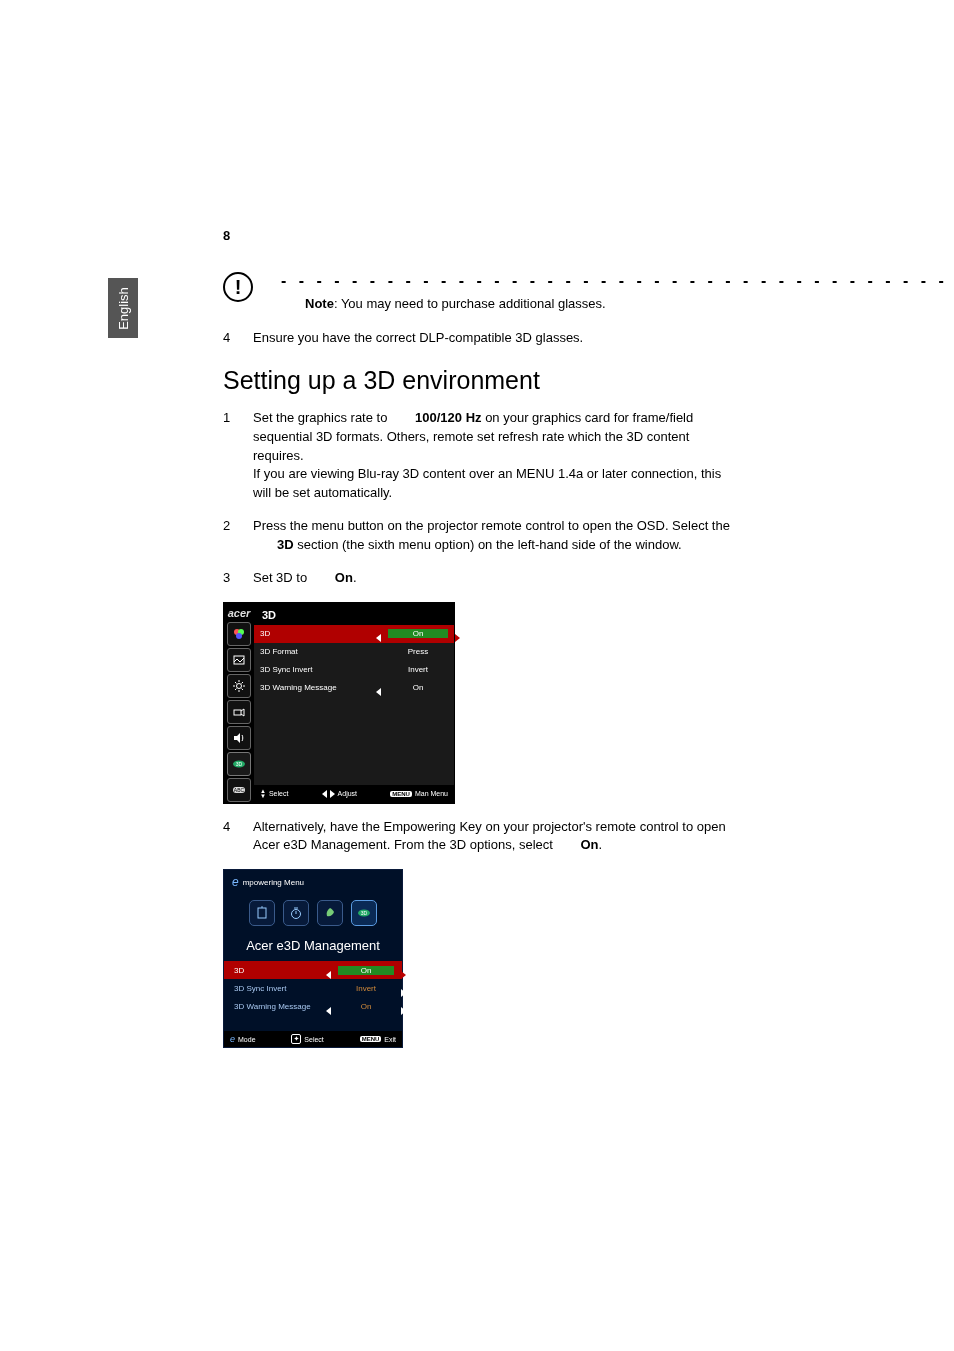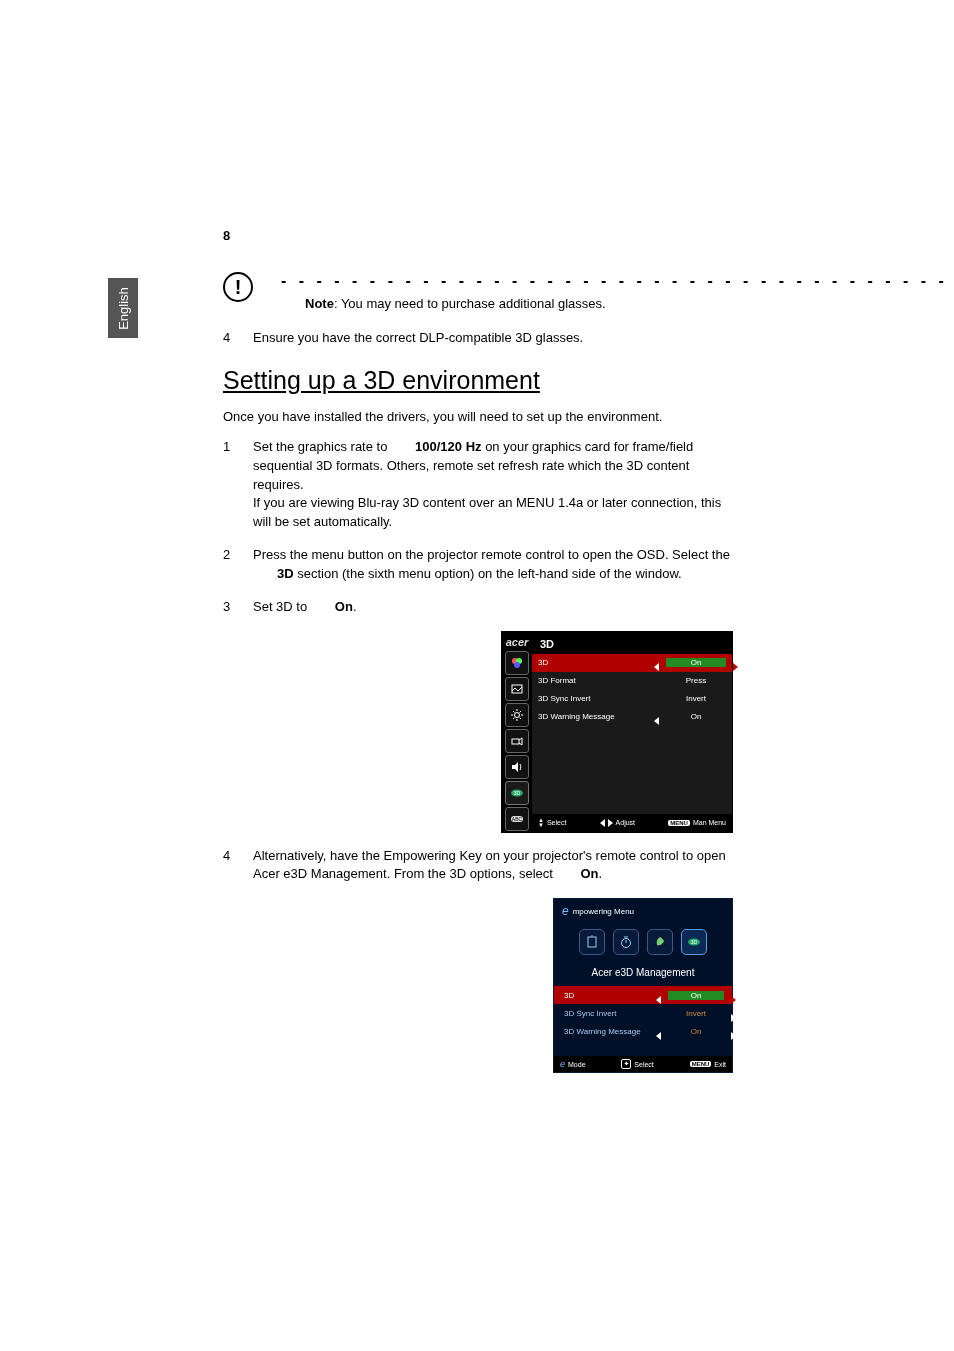--- a/index.html
+++ b/index.html
@@ -43,24 +43,24 @@
     display: flex; align-items: center; justify-content: center;
     font-weight: bold; font-size: 20px; flex-shrink: 0; margin-right: 28px;
   }
   .note-body { flex: 1; }
   .dashes { letter-spacing: 4px; color: #000; font-weight: bold; white-space: nowrap; overflow: hidden; }
   .note-text { font-size: 13px; margin-top: 6px; }
   .list { list-style: none; }
   .list li { display: flex; margin-bottom: 14px; font-size: 13px; line-height: 1.45; }
   .list .num { width: 30px; flex-shrink: 0; }
   .list .txt { flex: 1; }
-  h2 { font-size: 25px; font-weight: 400; margin: 18px 0 14px; color: #000; text-decoration: underline; }
+  h2 { font-size: 25px; font-weight: 400; margin: 18px 0 14px; color: #000; }
   .intro { font-size: 13px; margin-bottom: 14px; }
   .bold { font-weight: bold; padding-left: 24px; }
-  .fig-wrap { display:flex; justify-content:flex-end; margin: 4px 0 14px; }
+  .fig-wrap { display:flex; justify-content:flex-start; margin: 4px 0 14px; }
 
   
   .osd {
     width: 232px; background: #000; color: #fff; font-size: 8px;
     display: flex; border: 1px solid #000;
   }
   .osd-left { width: 30px; background: #000; display:flex; flex-direction:column; }
   .osd-brand { font-style: italic; font-weight:bold; font-size:11px; color:#ddd; padding: 4px 2px 2px; text-align:center; }
   .osd-ico {
     height: 24px; display:flex; align-items:center; justify-content:center;
@@ -96,21 +96,21 @@
   }
   .emp-hdr { display:flex; align-items:center; padding:5px 8px; gap:4px; background:#001028; }
   .emp-e { font-style:italic; font-size:12px; color:#7ab8ff; }
   .emp-tabs { display:flex; justify-content:center; gap:8px; padding:6px 0 8px; background:#001028; }
   .emp-tab {
     width:26px; height:26px; border:1px solid #3a5a8a; border-radius:5px;
     display:flex; align-items:center; justify-content:center; background:#071a3a;
   }
   .emp-tab.active { border-color:#5a9ae0; background:#0a2a55; }
   .emp-tab svg { width:14px; height:14px; }
-  .emp-sub { text-align:center; padding:4px 0 8px; font-size:10px; background:#001028; }
+  .emp-sub { text-align:center; padding:4px 0 8px; font-size:13px; background:#001028; }
   .emp-body { background:#001028; padding-bottom:16px; }
   .emp-row { display:flex; align-items:center; height:18px; padding:0 8px 0 10px; }
   .emp-row.sel { background:#b00000; }
   .emp-lab { flex:1; color:#a8c8f0; }
   .emp-row.sel .emp-lab { color:#fff; }
   .emp-val { width:56px; text-align:center; color:#d08a3a; position:relative; }
   .emp-val.sel { background:#228b22; color:#fff; }
   .emp-foot { background:#000; display:flex; justify-content:space-between; padding:3px 6px; font-size:7px; align-items:center; }
   .emp-foot .grp { display:flex; align-items:center; gap:3px; }
   .sel-cross { width:10px;height:10px;border:1px solid #fff;border-radius:2px;display:inline-flex;align-items:center;justify-content:center;font-size:7px; }
@@ -138,21 +138,20 @@
 
   <ul class="list">
     <li>
       <span class="num">4</span>
       <span class="txt">Ensure you have the correct DLP-compatible 3D glasses.</span>
     </li>
   </ul>
 
   <h2>Setting up a 3D environment</h2>
 
-  <p class="intro">Once you have installed the drivers, you will need to set up the environment.</p>
 
   <ul class="list">
     <li>
       <span class="num">1</span>
       <span class="txt">
         <span>Set the graphics rate to </span><span class="bold">100/120 Hz</span><span>  on your graphics card for frame/field sequential 3D formats. Others, remote set refresh rate which the 3D content requires.</span><br>
         <span>If you are viewing Blu-ray 3D content over an MENU 1.4a or later connection, this will be set automatically.</span>
       </span>
     </li>
     <li>

